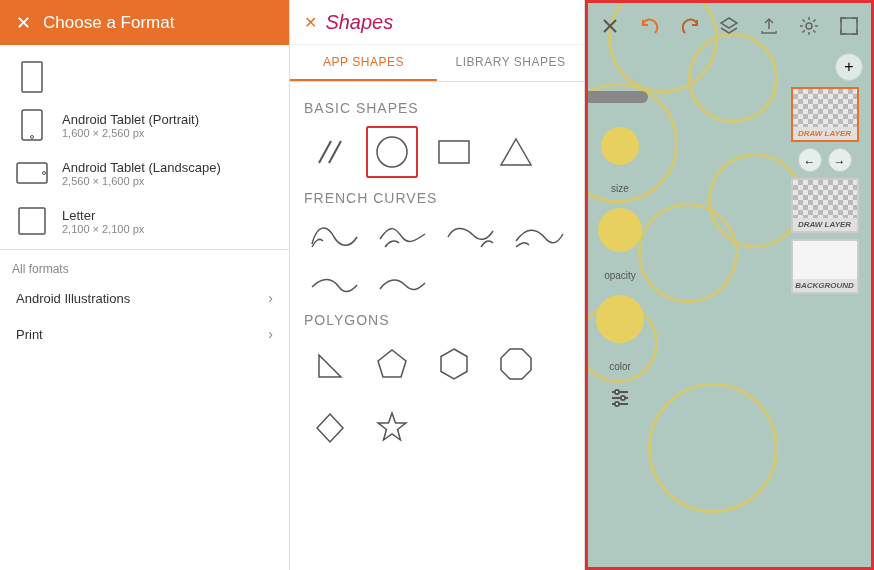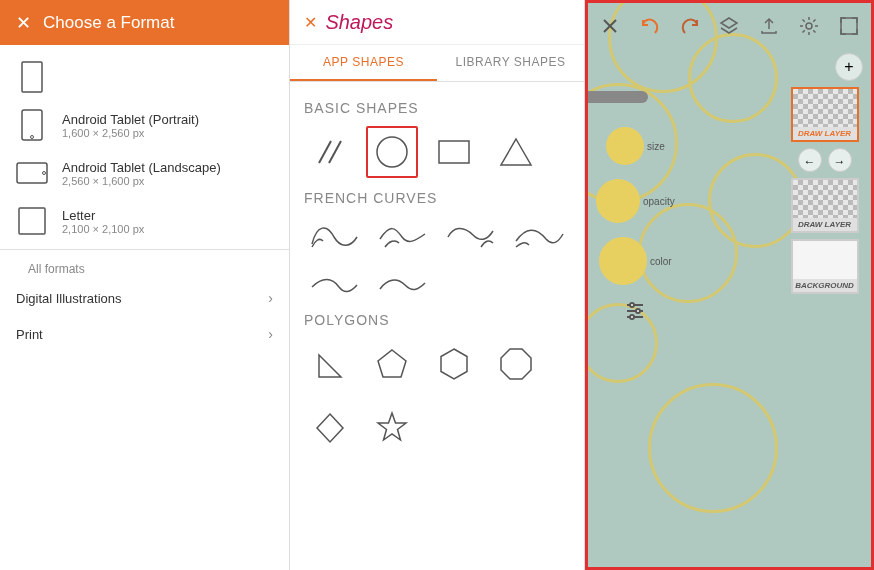--- a/index.html
+++ b/index.html
@@ -78,21 +78,21 @@
       align-items: center;
       justify-content: space-between;
       padding: 10px 16px;
       cursor: pointer;
       font-size: 13px;
       color: #333;
     }
     .section-link-label { font-size: 13px; }
     .section-link-chevron { font-size: 14px; color: #888; }
     .all-formats-label {
-      padding: 8px 28px 4px;
+      padding: 8px 12px 4px;
       font-size: 12px;
       color: #888;
     }
 
     
     .middle-panel {
       width: 295px;
       background: #fff;
       display: flex;
       flex-direction: column;
@@ -260,23 +260,23 @@
       justify-content: center;
       cursor: pointer;
     }
     .control-label {
       font-size: 10px;
       color: #555;
       text-align: center;
     }
     .control-group {
       display: flex;
-      flex-direction: row;
-      align-items: center;
-      gap: 3px;
+      flex-direction: column;
+      align-items: center;
+      gap: 18px;
     }
     
     .layers-panel {
       position: absolute;
       right: 4px;
       top: 50px;
       width: 85px;
       display: flex;
       flex-direction: column;
       gap: 6px;
@@ -410,21 +410,21 @@
           </svg>
       </div>
       <div class="format-text">
         <div class="format-name">Letter</div>
         <div class="format-size">2,100 × 2,100 px</div>
       </div>
     </div>
     <div class="section-divider"></div>
     <div class="all-formats-label">All formats</div>
     <div class="section-link">
-      <span class="section-link-label">Digital Illustrations</span>
+      <span class="section-link-label">Android Illustrations</span>
       <span class="section-link-chevron">›</span>
     </div>
     <div class="section-link">
       <span class="section-link-label">Print</span>
       <span class="section-link-chevron">›</span>
     </div>
   </div>
 </div>
 
 <div class="middle-panel">

